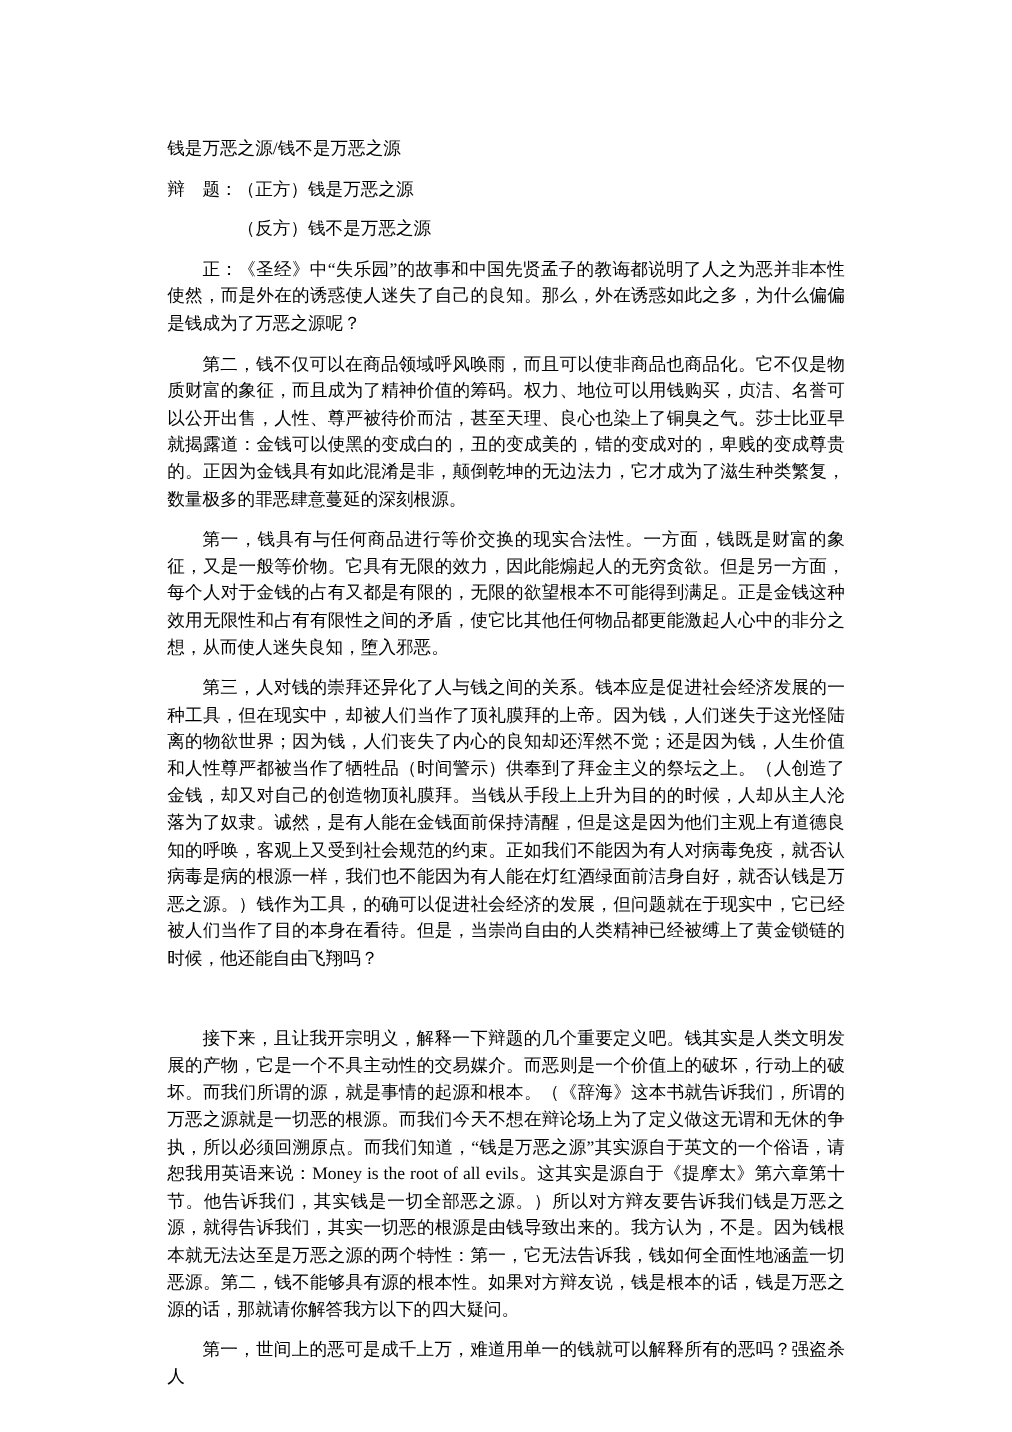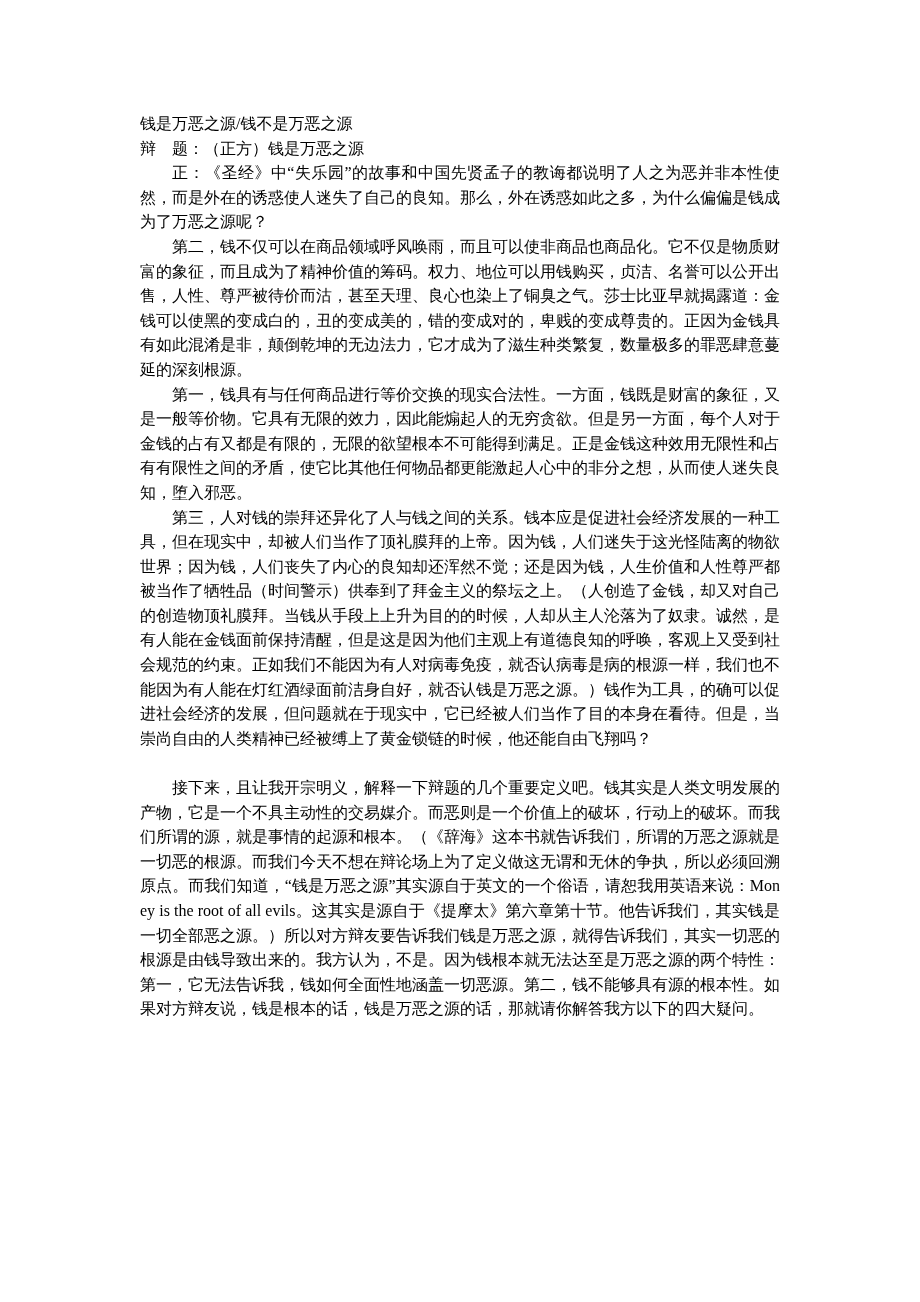--- a/index.html
+++ b/index.html
@@ -16,40 +16,42 @@
     overflow: hidden;
     box-sizing: border-box;
     padding: 112px 140px 60px 140px;
     font-family: "Liberation Serif", "DejaVu Serif", serif;
     color: #000000;
   }
   .doc-body {
     width: 640px;
   }
   .para {
-    margin: 0;
+    margin: 12px;
     padding: 0;
     font-size: 16px;
     line-height: 24.6px;
     text-align: justify;
     word-break: break-all;
     color: #000000;
   }
   .indent-none  { text-indent: 0; }
   .indent-first { text-indent: 2em; }
   .indent-label { text-indent: 4em; }
   .blank        { height: 24.6px; }
 </style>
 </head>
 <body>
 
 <div class="page">
   <div class="doc-body">
       <p class="para indent-none">钱是万恶之源/钱不是万恶之源</p>
       <p class="para indent-none">辩　题：（正方）钱是万恶之源</p>
+      <p class="para indent-label">（反方）钱不是万恶之源</p>
       <p class="para indent-first">正：《圣经》中“失乐园”的故事和中国先贤孟子的教诲都说明了人之为恶并非本性使然，而是外在的诱惑使人迷失了自己的良知。那么，外在诱惑如此之多，为什么偏偏是钱成为了万恶之源呢？</p>
       <p class="para indent-first">第二，钱不仅可以在商品领域呼风唤雨，而且可以使非商品也商品化。它不仅是物质财富的象征，而且成为了精神价值的筹码。权力、地位可以用钱购买，贞洁、名誉可以公开出售，人性、尊严被待价而沽，甚至天理、良心也染上了铜臭之气。莎士比亚早就揭露道：金钱可以使黑的变成白的，丑的变成美的，错的变成对的，卑贱的变成尊贵的。正因为金钱具有如此混淆是非，颠倒乾坤的无边法力，它才成为了滋生种类繁复，数量极多的罪恶肆意蔓延的深刻根源。</p>
       <p class="para indent-first">第一，钱具有与任何商品进行等价交换的现实合法性。一方面，钱既是财富的象征，又是一般等价物。它具有无限的效力，因此能煽起人的无穷贪欲。但是另一方面，每个人对于金钱的占有又都是有限的，无限的欲望根本不可能得到满足。正是金钱这种效用无限性和占有有限性之间的矛盾，使它比其他任何物品都更能激起人心中的非分之想，从而使人迷失良知，堕入邪恶。</p>
       <p class="para indent-first">第三，人对钱的崇拜还异化了人与钱之间的关系。钱本应是促进社会经济发展的一种工具，但在现实中，却被人们当作了顶礼膜拜的上帝。因为钱，人们迷失于这光怪陆离的物欲世界；因为钱，人们丧失了内心的良知却还浑然不觉；还是因为钱，人生价值和人性尊严都被当作了牺牲品（时间警示）供奉到了拜金主义的祭坛之上。（人创造了金钱，却又对自己的创造物顶礼膜拜。当钱从手段上上升为目的的时候，人却从主人沦落为了奴隶。诚然，是有人能在金钱面前保持清醒，但是这是因为他们主观上有道德良知的呼唤，客观上又受到社会规范的约束。正如我们不能因为有人对病毒免疫，就否认病毒是病的根源一样，我们也不能因为有人能在灯红酒绿面前洁身自好，就否认钱是万恶之源。）钱作为工具，的确可以促进社会经济的发展，但问题就在于现实中，它已经被人们当作了目的本身在看待。但是，当崇尚自由的人类精神已经被缚上了黄金锁链的时候，他还能自由飞翔吗？</p>
       <p class="para blank indent-none"></p>
       <p class="para indent-first">接下来，且让我开宗明义，解释一下辩题的几个重要定义吧。钱其实是人类文明发展的产物，它是一个不具主动性的交易媒介。而恶则是一个价值上的破坏，行动上的破坏。而我们所谓的源，就是事情的起源和根本。（《辞海》这本书就告诉我们，所谓的万恶之源就是一切恶的根源。而我们今天不想在辩论场上为了定义做这无谓和无休的争执，所以必须回溯原点。而我们知道，“钱是万恶之源”其实源自于英文的一个俗语，请恕我用英语来说：Money is the root of all evils。这其实是源自于《提摩太》第六章第十节。他告诉我们，其实钱是一切全部恶之源。）所以对方辩友要告诉我们钱是万恶之源，就得告诉我们，其实一切恶的根源是由钱导致出来的。我方认为，不是。因为钱根本就无法达至是万恶之源的两个特性：第一，它无法告诉我，钱如何全面性地涵盖一切恶源。第二，钱不能够具有源的根本性。如果对方辩友说，钱是根本的话，钱是万恶之源的话，那就请你解答我方以下的四大疑问。</p>
+      <p class="para indent-first">第一，世间上的恶可是成千上万，难道用单一的钱就可以解释所有的恶吗？强盗杀人</p>
     </div>
 </div>
 
 </body></html>

